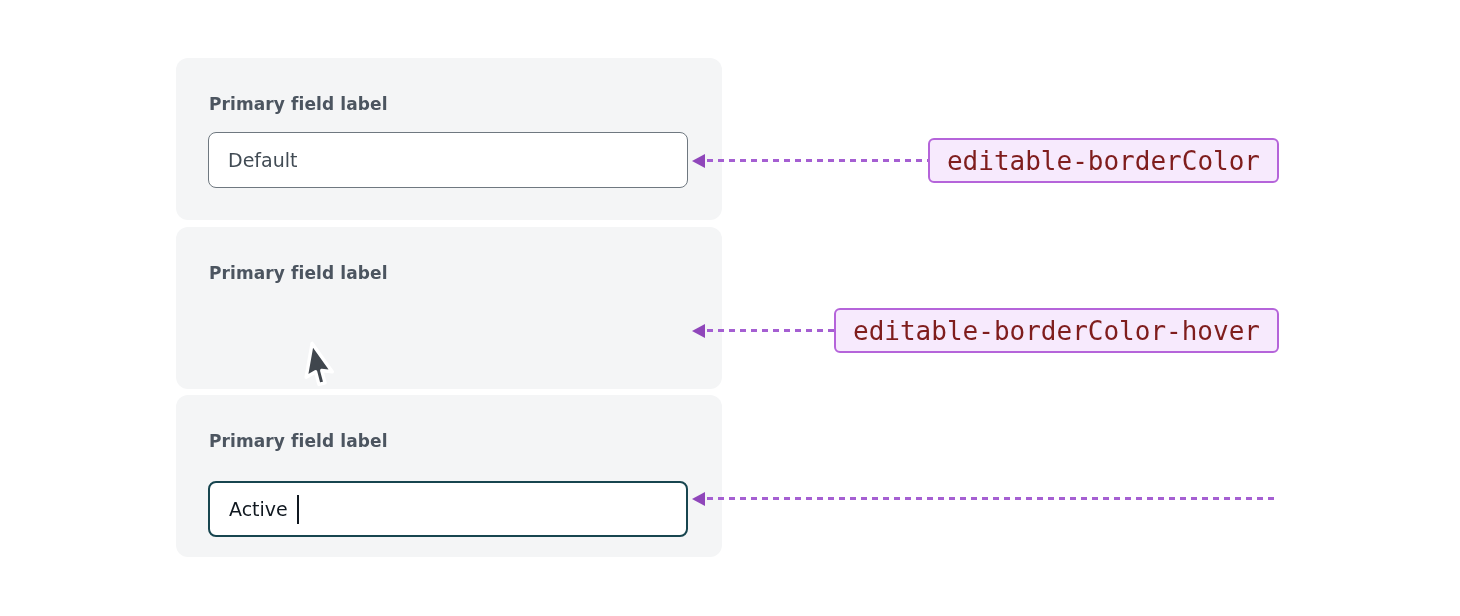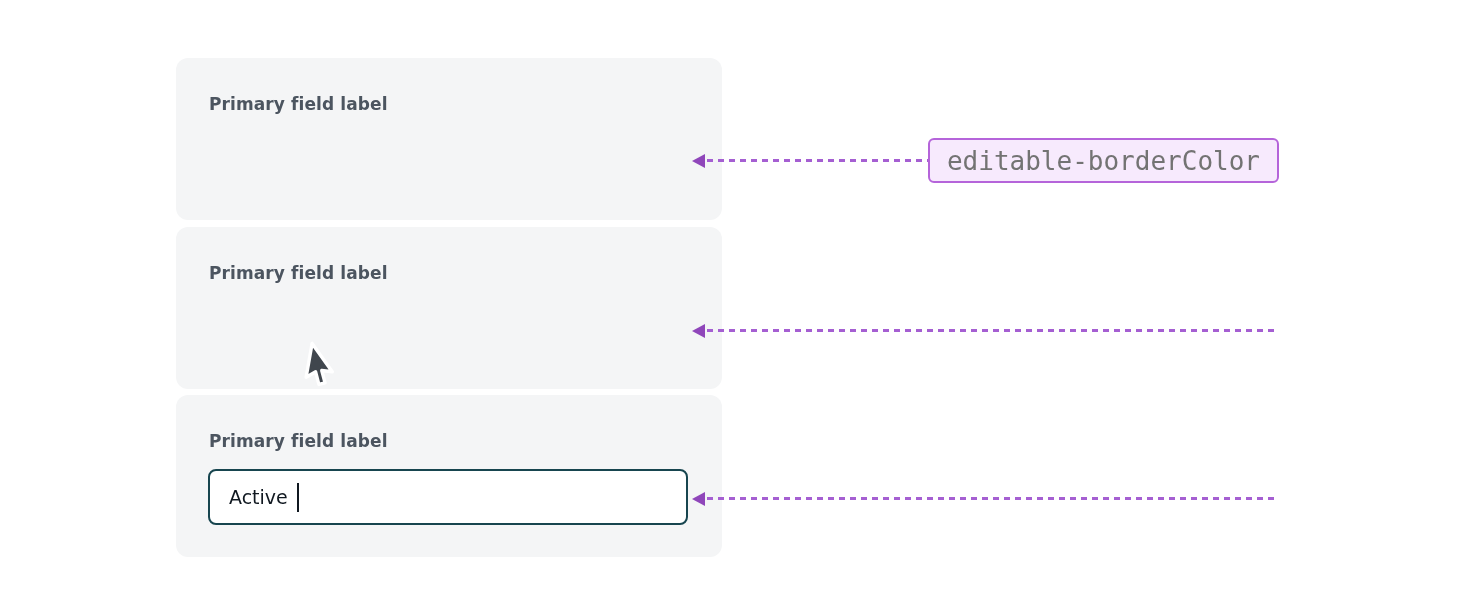--- a/index.html
+++ b/index.html
@@ -26,21 +26,21 @@
   }
 
   .text-input {
     position: absolute; left: 32px; top: 74px; width: 480px; height: 56px;
     background: #ffffff; border-radius: 8px;
     display: flex; align-items: center; padding: 0 19px;
     font-size: 19px; color: #414b54;
   }
   .text-input.state-default { border: 1.5px solid #6f7880; }
   .text-input.state-hover   { border: 1.5px solid #2585a5; }
-  .text-input.state-active  { border: 2px   solid #17454f; color: #101820; }
+  .text-input.state-active  { border: 2px   solid #17454f; color: #101820; margin-top: 12px; }
 
   .caret {
     display: inline-block; width: 2.5px; height: 29px;
     background: #101820; margin-left: 9px;
   }
 
   .cursor-icon { position: absolute; left: 299px; top: 338px; z-index: 5; }
 
   
   .annotation-row {
@@ -60,30 +60,33 @@
   .arrow-shaft {
     flex: 1 1 auto; height: 3px; margin-left: 2px;
     background: repeating-linear-gradient(90deg, #a55fd2 0 6px, transparent 6px 11px);
   }
 
   .token-badge {
     flex: none; height: 45px; display: inline-flex; align-items: center;
     padding: 0 17px;
     background: #f7eafd; border: 2px solid #b564da; border-radius: 6px;
     font-family: "DejaVu Sans Mono", "Liberation Mono", monospace;
-    font-size: 26px; color: #737373; white-space: nowrap;
+    font-size: 26px; color: #7f1d1d; white-space: nowrap;
   }
 </style>
 </head>
 <body>
 
 <div class="canvas">
 
   <div class="card c1">
     <div class="field-label">Primary field label</div>
+    <div class="text-input state-default">
+      <span>Default</span>
+    </div>
   </div>
 
   <div class="card c2">
     <div class="field-label">Primary field label</div>
   </div>
 
   <div class="card c3">
     <div class="field-label">Primary field label</div>
     <div class="text-input state-active">
       <span>Active</span>
@@ -103,20 +106,21 @@
       <span class="arrow-shaft"></span>
     </div>
     <span class="token-badge">editable-borderColor</span>
   </div>
 
   <div class="annotation-row a2">
     <div class="arrow">
       <span class="arrow-head"></span>
       <span class="arrow-shaft"></span>
     </div>
+    <span class="token-badge">editable-borderColor-hover</span>
   </div>
 
   <div class="annotation-row a3">
     <div class="arrow">
       <span class="arrow-head"></span>
       <span class="arrow-shaft"></span>
     </div>
   </div>
 
 </div>

